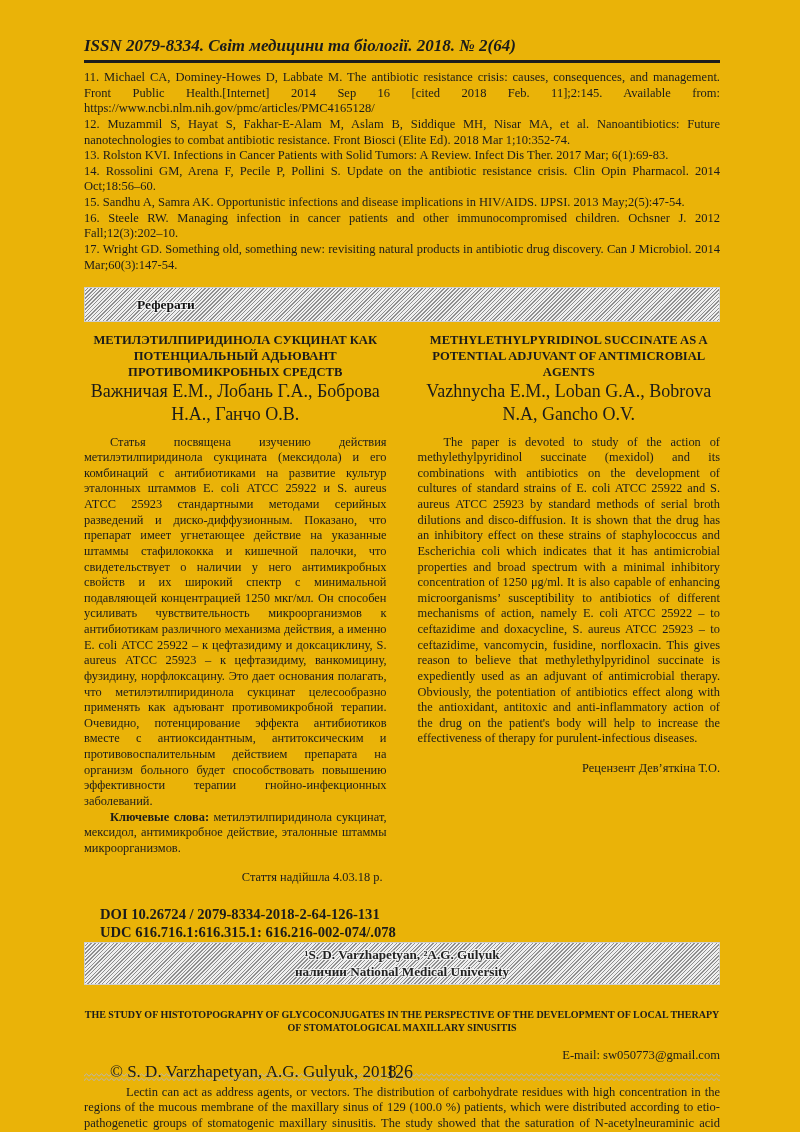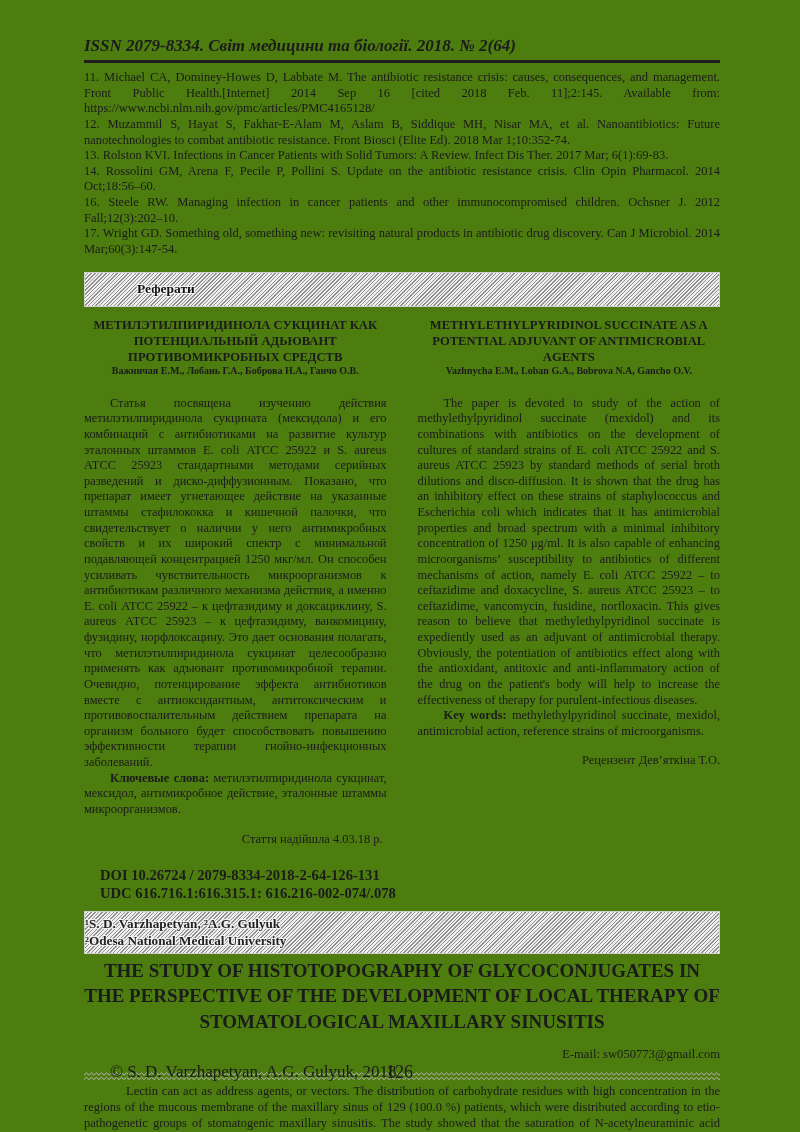--- a/index.html
+++ b/index.html
@@ -1,19 +1,19 @@
 <!DOCTYPE html>
 <html><head>
 <meta charset="utf-8">
 <style>
   * { margin: 0; padding: 0; box-sizing: border-box; }
   html, body { background: #888; }
   .page {
     width: 800px; height: 1132px;
-    background: #4d7c0f;
+    background: #eab308;
     color: #1b1b1b;
     font-family: "Liberation Serif", "DejaVu Serif", serif;
     padding: 36px 80px 16px 84px;
     position: relative;
     overflow: hidden;
   }
   
   .journal-header {
     font-size: 17px; font-weight: bold; font-style: italic;
     padding-bottom: 4px;
@@ -43,44 +43,44 @@
   .abstract-cols {
     display: flex; gap: 31px;
     margin-top: 10px;
   }
   .col { flex: 1 1 0; font-size: 12.4px; line-height: 1.26; }
   .col .abs-title {
     text-align: center; font-weight: bold; font-size: 12.6px;
     line-height: 1.28;
   }
   .col .abs-authors {
-    text-align: center; font-weight: bold; font-size: 10px;
-    line-height: 1.28; margin-bottom: 18px;
+    text-align: center; font-weight: normal; font-size: 18px;
+    line-height: 1.28; margin-bottom: 8px;
   }
   .col p.abs-body { text-align: justify; text-indent: 26px; }
   .col p.abs-keywords { text-align: justify; text-indent: 26px; }
   .col .received { text-align: right; padding-right: 4px; margin-top: 14px; }
   .col .reviewer { text-align: right; margin-top: 14px; }
   
   .doi-block { margin-top: 20px; padding-left: 16px; }
   .doi-block div { font-weight: bold; font-size: 14.6px; line-height: 1.22; }
   
   .authors-band {
-    margin-top: 8px;
+    margin-top: 0;
     padding: 3px 0 4px 0;
-    text-align: left;
+    text-align: center;
     font-weight: bold; font-size: 13.2px; line-height: 1.3;
     color: #222;
     text-shadow: 1px 1px 0 #f2f2f2, -1px -1px 0 #f2f2f2, 1px -1px 0 #f2f2f2, -1px 1px 0 #f2f2f2;
   }
   
   .article-title {
-    margin-top: 4px;
+    margin-top: 23px;
     text-align: center;
-    font-weight: bold; font-size: 19px; line-height: 1.33;
+    font-weight: bold; font-size: 10px; line-height: 1.33;
   }
   .email-line {
     margin-top: 13px;
     text-align: right;
     font-size: 12.6px;
   }
   
   .zigzag { display: block; margin-top: 10px; }
   .article-abstract { margin-top: 3px; font-size: 12.5px; line-height: 1.27; }
   .article-abstract p.abs { text-align: justify; text-indent: 42px; }
@@ -99,20 +99,21 @@
 
 <div class="page">
 
   <div class="journal-header">ISSN 2079-8334. Світ медицини та біології. 2018. № 2(64)</div>
 
   <div class="refs">
     <p>11. Michael CA, Dominey-Howes D, Labbate M. The antibiotic resistance crisis: causes, consequences, and management. Front Public Health.[Internet] 2014 Sep 16 [cited 2018 Feb. 11];2:145. Available from: https://www.ncbi.nlm.nih.gov/pmc/articles/PMC4165128/</p>
     <p>12. Muzammil S, Hayat S, Fakhar-E-Alam M, Aslam B, Siddique MH, Nisar MA, et al. Nanoantibiotics: Future nanotechnologies to combat antibiotic resistance. Front Biosci (Elite Ed). 2018 Mar 1;10:352-74.</p>
     <p>13. Rolston KVI. Infections in Cancer Patients with Solid Tumors: A Review. Infect Dis Ther. 2017 Mar; 6(1):69-83.</p>
     <p>14. Rossolini GM, Arena F, Pecile P, Pollini S. Update on the antibiotic resistance crisis. Clin Opin Pharmacol. 2014 Oct;18:56–60.</p>
+    <p>15. Sandhu A, Samra AK. Opportunistic infections and disease implications in HIV/AIDS. IJPSI. 2013 May;2(5):47-54.</p>
     <p>16. Steele RW. Managing infection in cancer patients and other immunocompromised children. Ochsner J. 2012 Fall;12(3):202–10.</p>
     <p>17. Wright GD. Something old, something new: revisiting natural products in antibiotic drug discovery. Can J Microbiol. 2014 Mar;60(3):147-54.</p>
   </div>
 
   <div class="referaty-band hatch">
     <span>Реферати</span>
   </div>
 
   <div class="abstract-cols">
 
@@ -121,34 +122,33 @@
       <div class="abs-authors">Важничая Е.М., Лобань Г.А., Боброва Н.А., Ганчо О.В.</div>
       <p class="abs-body">Статья посвящена изучению действия метилэтилпиридинола сукцината (мексидола) и его комбинаций с антибиотиками на развитие культур эталонных штаммов E. coli АТСС 25922 и S. aureus АТСС 25923 стандартными методами серийных разведений и диско-диффузионным. Показано, что препарат имеет угнетающее действие на указанные штаммы стафилококка и кишечной палочки, что свидетельствует о наличии у него антимикробных свойств и их широкий спектр с минимальной подавляющей концентрацией 1250 мкг/мл. Он способен усиливать чувствительность микроорганизмов к антибиотикам различного механизма действия, а именно E. coli АТСС 25922 – к цефтазидиму и доксациклину, S. aureus АТСС 25923 – к цефтазидиму, ванкомицину, фузидину, норфлоксацину. Это дает основания полагать, что метилэтилпиридинола сукцинат целесообразно применять как адъювант противомикробной терапии. Очевидно, потенцирование эффекта антибиотиков вместе с антиоксидантным, антитоксическим и противовоспалительным действием препарата на организм больного будет способствовать повышению эффективности терапии гнойно-инфекционных заболеваний.</p>
       <p class="abs-keywords"><b class="kw-label">Ключевые слова:</b> <span>метилэтилпиридинола сукцинат, мексидол, антимикробное действие, эталонные штаммы микроорганизмов.</span></p>
       <div class="received">Стаття надійшла 4.03.18 р.</div>
     </div>
 
     <div class="col">
       <div class="abs-title">METHYLETHYLPYRIDINOL SUCCINATE AS A POTENTIAL ADJUVANT OF ANTIMICROBIAL AGENTS</div>
       <div class="abs-authors">Vazhnycha E.M., Loban G.A., Bobrova N.A, Gancho O.V.</div>
       <p class="abs-body">The paper is devoted to study of the action of methylethylpyridinol succinate (mexidol) and its combinations with antibiotics on the development of cultures of standard strains of E. coli ATCC 25922 and S. aureus ATCC 25923 by standard methods of serial broth dilutions and disco-diffusion. It is shown that the drug has an inhibitory effect on these strains of staphylococcus and Escherichia coli which indicates that it has antimicrobial properties and broad spectrum with a minimal inhibitory concentration of 1250 μg/ml. It is also capable of enhancing microorganisms’ susceptibility to antibiotics of different mechanisms of action, namely E. coli ATCC 25922 – to ceftazidime and doxacycline, S. aureus ATCC 25923 – to ceftazidime, vancomycin, fusidine, norfloxacin. This gives reason to believe that methylethylpyridinol succinate is expediently used as an adjuvant of antimicrobial therapy. Obviously, the potentiation of antibiotics effect along with the antioxidant, antitoxic and anti-inflammatory action of the drug on the patient's body will help to increase the effectiveness of therapy for purulent-infectious diseases.</p>
-      <p class="abs-keywords"><b class="kw-label">Key words:</b> <span>methylethylpyridinol succinate, mexidol, antimicrobial action, reference strains of microorganisms.</span></p>
       <div class="reviewer">Рецензент Дев’яткіна Т.О.</div>
     </div>
 
   </div>
 
   <div class="doi-block">
     <div>DOI 10.26724 / 2079-8334-2018-2-64-126-131</div>
     <div>UDC 616.716.1:616.315.1: 616.216-002-074/.078</div>
   </div>
 
   <div class="authors-band hatch">
     <div>¹S. D. Varzhapetyan, ²A.G. Gulyuk</div>
-    <div>²Odesa National Medical University</div>
+    <div>наличии National Medical University</div>
   </div>
 
   <div class="article-title">THE STUDY OF HISTOTOPOGRAPHY OF GLYCOCONJUGATES IN THE PERSPECTIVE OF THE DEVELOPMENT OF LOCAL THERAPY OF STOMATOLOGICAL MAXILLARY SINUSITIS</div>
 
   <div class="email-line">E-mail: sw050773@gmail.com</div>
 
   <svg class="zigzag top" width="636" height="9" aria-hidden="true">
     <defs>
       <pattern id="zzTop" width="10" height="9" patternUnits="userSpaceOnUse">
         <path d="M0 3.2 L2.5 0.8 L5 3.2 L7.5 0.8 L10 3.2" fill="none" stroke="#b5b5b5" stroke-width="1"></path>

